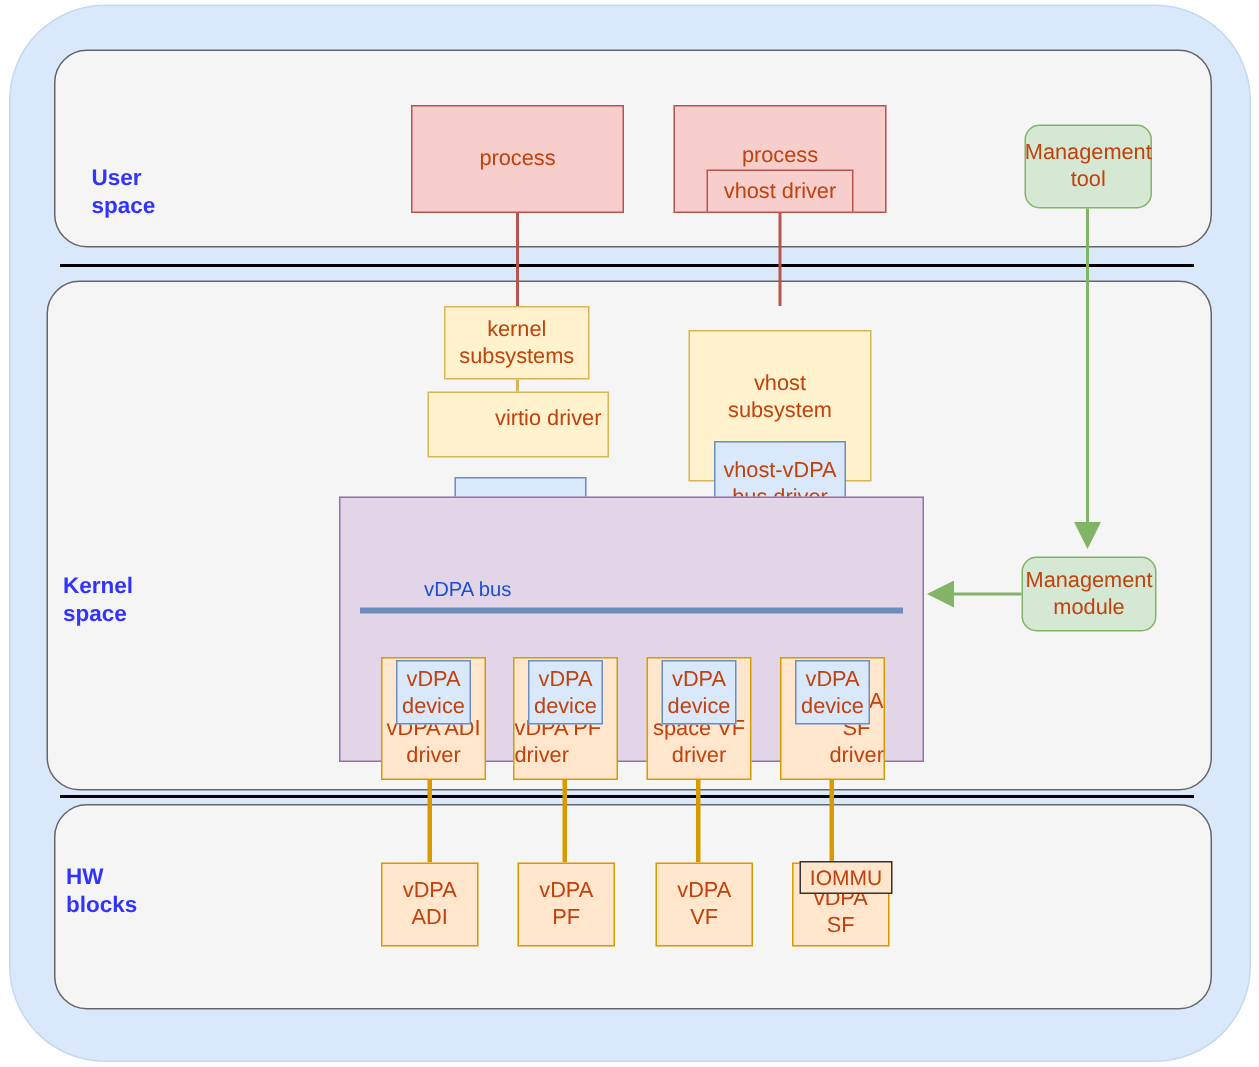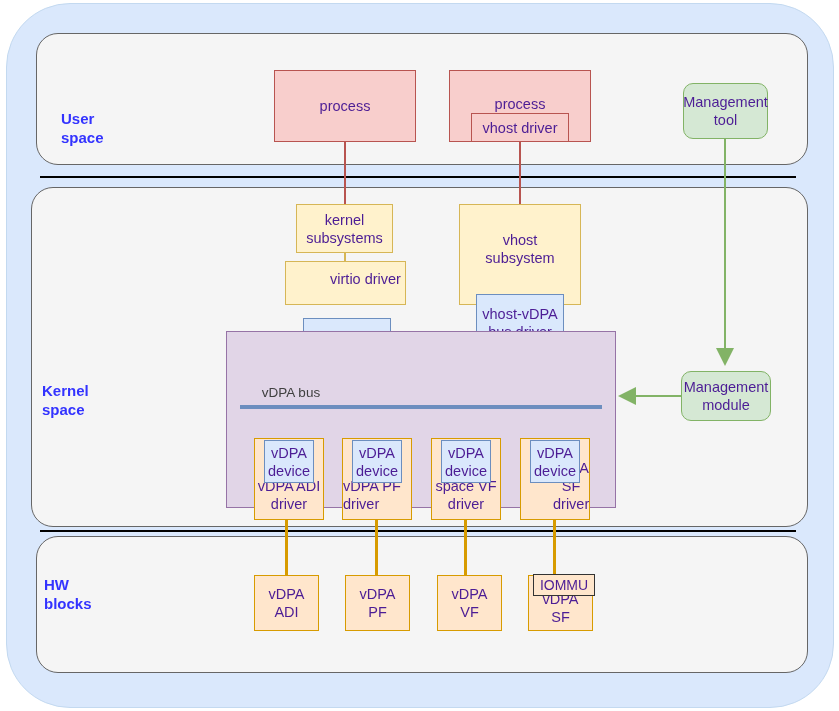--- a/index.html
+++ b/index.html
@@ -59,21 +59,21 @@
   .zone-hw     { left: 44px; top: 575px; width: 120px; }
 
   
   .node {
     display: flex;
     align-items: center;
     justify-content: center;
     text-align: center;
     font-size: 14.5px;
     line-height: 18px;
-    color: #4c1d95;
+    color: #c2410c;
     border-width: 1px;
     border-style: solid;
   }
   .red    { background: #f8cecc; border-color: #b85450; }
   .yellow { background: #fff2cc; border-color: #d6b656; }
   .blue   { background: #dae8fc; border-color: #6c8ebf; }
   .orange { background: #ffe6cc; border-color: #d79b00; }
   .green  { background: #d5e8d4; border-color: #82b366; border-radius: 10px; }
   .purple-zone {
     background: #e1d5e7;
@@ -92,22 +92,22 @@
     background: #6c8ebf;
     height: 4px;
   }
   .fw-title {
     font-size: 16px;
     color: #000000;
     text-align: left;
   }
   .bus-label {
     font-size: 13.5px;
-    color: #404040;
-    text-align: center;
+    color: #1d4ed8;
+    text-align: right;
   }
   svg.arrow-layer {
     position: absolute;
     left: 0; top: 0;
     width: 839px; height: 711px;
     pointer-events: none;
   }
 </style>
 </head>
 <body>
@@ -189,21 +189,21 @@
 
   <div class="abs node yellow" style="left:285px; top:261px; width:121px; height:44px;">
     <span style="position:absolute; left:0; right:0; top:8px; text-align:center;margin-left:40px;">virtio driver</span>
   </div>
 
   <div class="abs node blue" style="left:303px; top:294px; width:88px; height:58px; flex-direction:column;margin-top:24px;">
     <span>virtio-vDPA</span>
     <span>bus driver</span>
   </div>
 
-  <div class="abs node yellow" style="left:459px; top:204px; width:122px; height:101px;">
+  <div class="abs node yellow" style="left:459px; top:220px; width:122px; height:101px;">
     <div style="position:absolute; left:0; right:0; top:26px; text-align:center;">
       <div>vhost</div>
       <div>subsystem</div>
     </div>
   </div>
 
   <div class="abs node blue" style="left:476px; top:294px; width:88px; height:58px; flex-direction:column;">
     <span>vhost-vDPA</span>
     <span>bus driver</span>
   </div>

